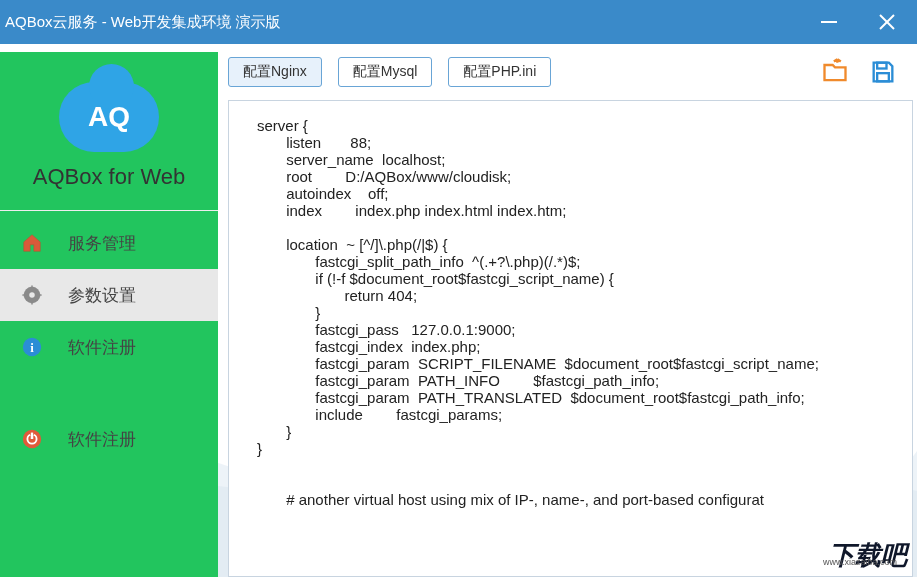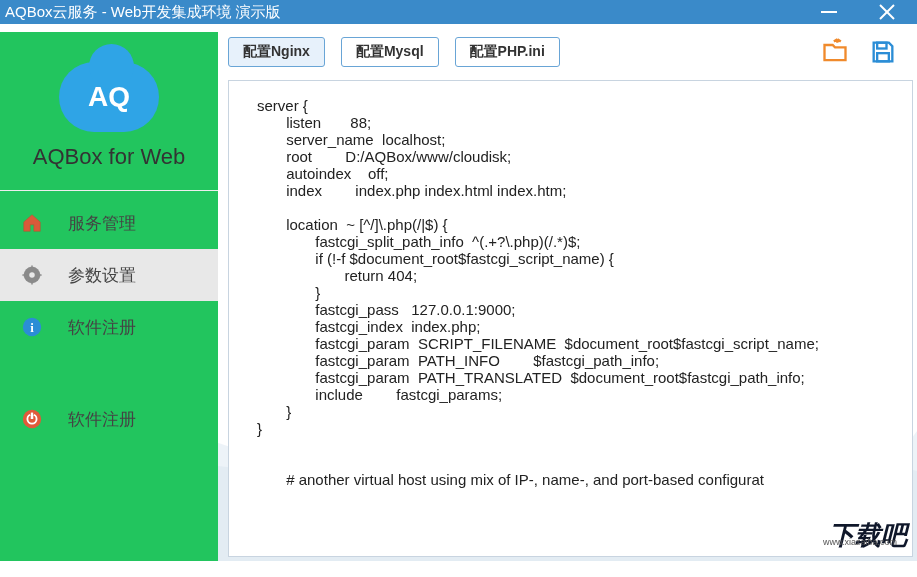--- a/index.html
+++ b/index.html
@@ -4,21 +4,21 @@
   <style>
     * { margin: 0; padding: 0; box-sizing: border-box; }
     body {
       font-family: "Microsoft YaHei", "SimSun", Arial, sans-serif;
       width: 917px;
       height: 577px;
       overflow: hidden;
       background: #fff;
     }
     .titlebar {
-      height: 24px;
+      height: 44px;
       background: #3a8ac9;
       color: #fff;
       display: flex;
       align-items: center;
       padding: 0 10px 0 5px;
       font-size: 15px;
     }
     .titlebar-title { flex: 1; }
     .titlebar-controls { display: flex; gap: 18px; align-items: center; }
     .titlebar-btn {
@@ -115,21 +115,20 @@
     }
     .config-btn {
       border: 1px solid #69a5d6;
       background: #fff;
       color: #333;
       padding: 5px 14px;
       font-size: 14px;
       border-radius: 3px;
       cursor: pointer;
       font-family: inherit;
-      font-weight: bold;
     }
     .config-btn.active {
       background: #e7f1fb;
     }
     .toolbar-spacer { flex: 1; }
     .toolbar-icon {
       width: 32px;
       height: 32px;
       display: flex;
       align-items: center;

